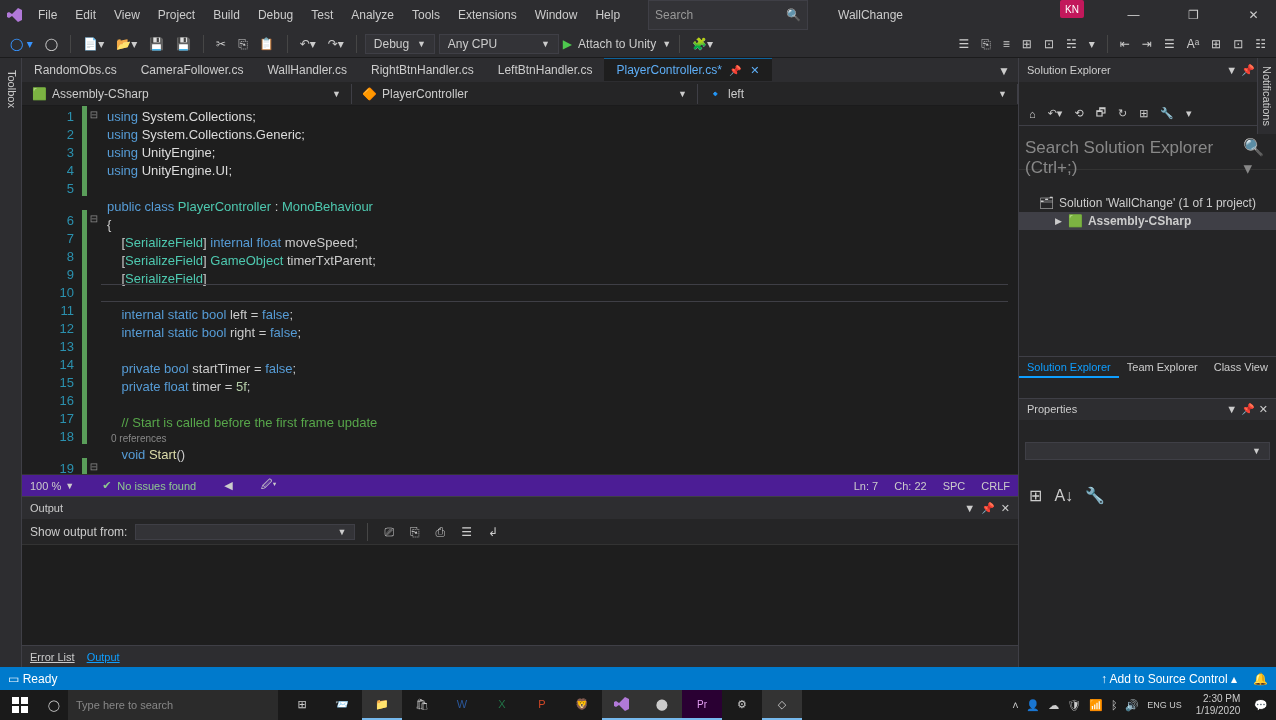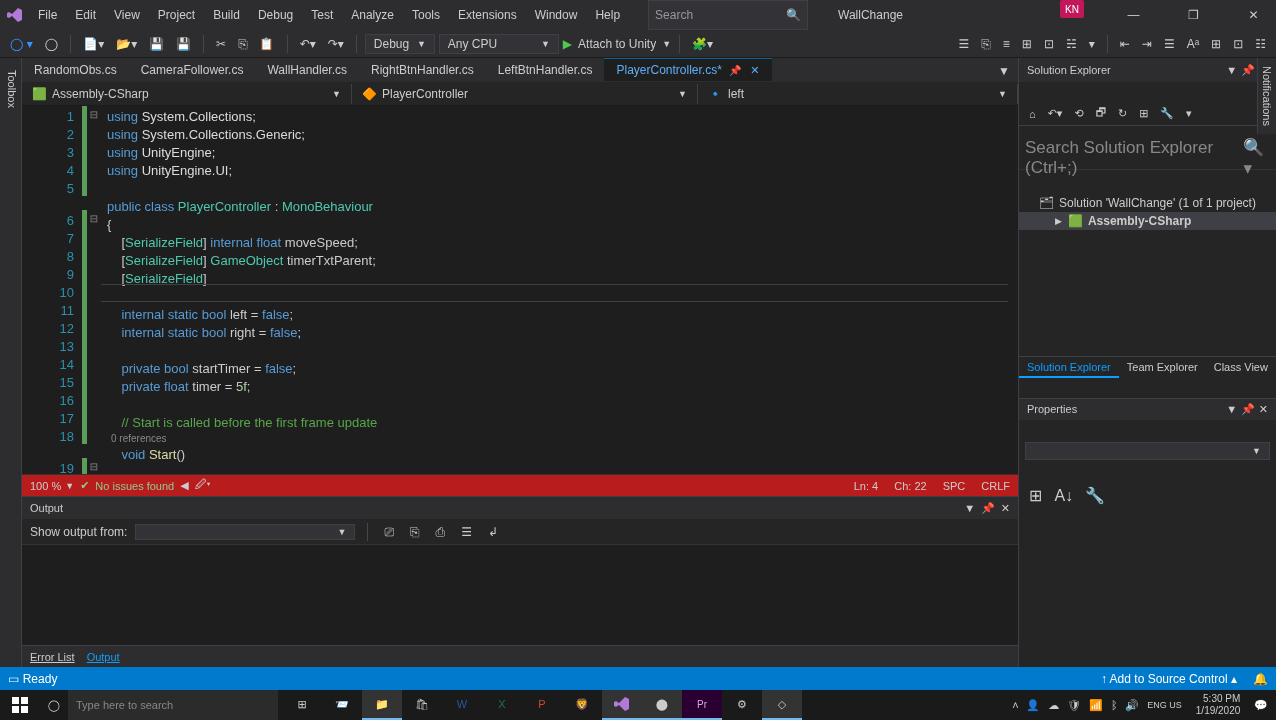--- a/index.html
+++ b/index.html
@@ -54,21 +54,21 @@
 .cl .kw { color:#569cd6; }
 .cl .tp { color:#4ec9b0; }
 .cl .cm { color:#57a64a; }
 .cl .nm { color:#b5cea8; }
 .cl .id { color:#dcdcdc; }
 .cl .mt { color:#dcdcaa; }
 .cl .at { color:#4ec9b0; }
 .codelens { color:#888; font-size:10px; height:14px; line-height:14px; padding-left:0; }
 .cursor-line { position:absolute; left:0; right:10px; height:18px; border:1px solid #3f3f46; border-left:none; border-right:none; pointer-events:none; }
 
-.code-status { height:22px; background:#b91c1c; border-top:1px solid #333; display:flex; align-items:center; font-size:11px; padding:0 8px; gap:6px; }
+.code-status { height:22px; background:#4c1d95; border-top:1px solid #333; display:flex; align-items:center; font-size:11px; padding:0 8px; gap:28px; }
 .code-status .zoom { display:flex; align-items:center; gap:4px; }
 .code-status .issues { display:flex; align-items:center; gap:6px; color:#8fc98f; }
 .code-status .right { margin-left:auto; display:flex; gap:16px; color:#ccc; }
 
 .output-panel { background:#252526; border-top:1px solid #3f3f46; }
 .panel-header { height:22px; display:flex; align-items:center; padding:0 8px; font-size:11px; background:#2d2d30; }
 .panel-header .title { }
 .panel-header .ctrls { margin-left:auto; display:flex; gap:6px; }
 .output-tb { height:26px; display:flex; align-items:center; gap:8px; padding:0 8px; font-size:12px; border-bottom:1px solid #333; }
 .output-body { height:100px; background:#1e1e1e; }
@@ -333,21 +333,21 @@
           <span>100 %</span> 
           <span style="font-size:9px">▼</span>
         </span>
       <span class="issues">
           <span>✔</span>
           <span>No issues found</span>
         </span>
       <span>◀</span>
       <span>🖉▾</span>
       <div class="right">
-        <span>Ln: 4</span>
+        <span>Ln: 7</span>
         <span>Ch: 22</span>
         <span>SPC</span>
         <span>CRLF</span>
       </div>
     </div>
 
     <div class="output-panel">
       <div class="panel-header">
         <span class="title">Output</span>
         <div class="ctrls">
@@ -488,18 +488,18 @@
     <span>˄</span>
     <span>👤</span>
     <span>☁</span>
     <span>🛡</span>
     <span>📶</span>
     <span>ᛒ</span>
     <span>🔊</span>
     <span style="font-size:9px;line-height:10px;text-align:center">ENG
 US</span>
     <div class="clock">
-      <div>5:30 PM</div>
+      <div>2:30 PM</div>
       <div>1/19/2020</div>
     </div>
     <span>💬</span>
   </div>
 </div>
 
 </body></html>

